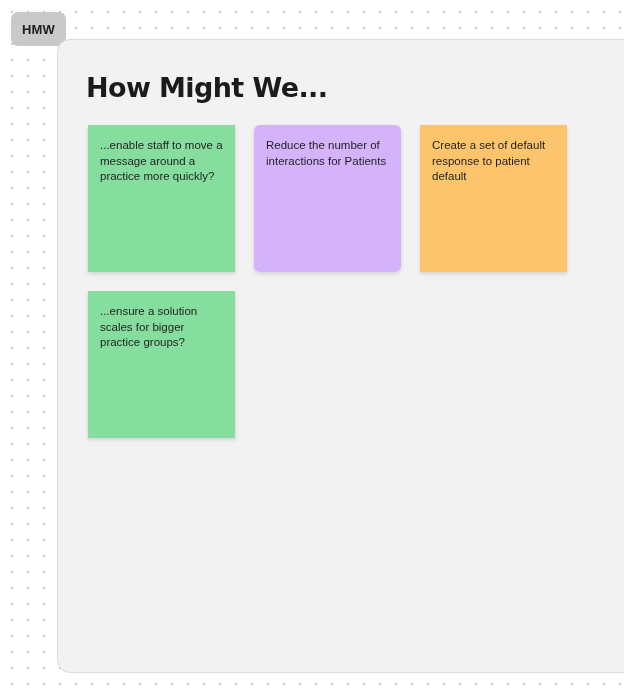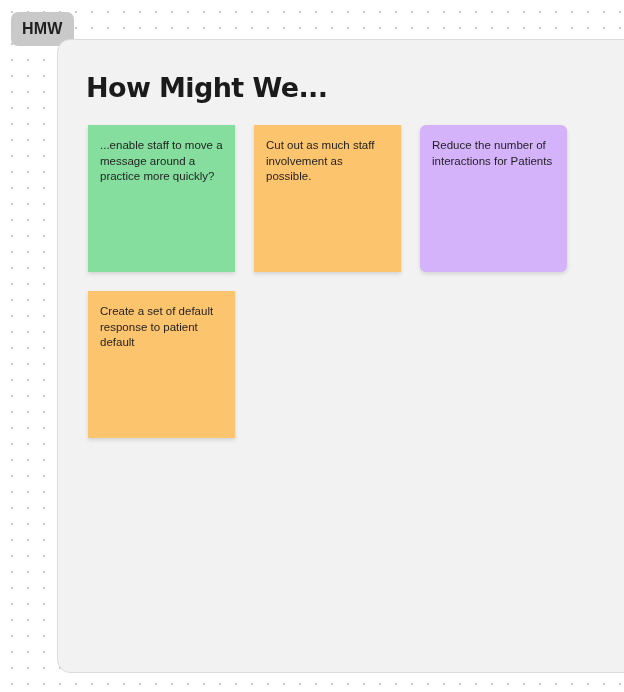--- a/index.html
+++ b/index.html
@@ -23,21 +23,21 @@
   .frame-label {
     position: absolute;
     left: 11px;
     top: 12px;
     height: 22px;
     padding: 17px 11px;
     display: flex;
     align-items: center;
     background: #c9c9c9;
     border-radius: 7px;
-    font-size: 16px;
+    font-size: 13px;
     font-weight: 700;
     letter-spacing: 0.2px;
     color: #1f1f1f;
     box-sizing: border-box;
   }
 
   
   .board {
     position: absolute;
     left: 11px;
@@ -99,22 +99,22 @@
 <div class="frame-label">HMW</div>
 
 <div class="board">
 
   <div class="board-title">How Might We...</div>
 
   <div class="notes-grid">
 
     <div class="note green">...enable staff to move a message around a practice more quickly?</div>
 
-    <div class="note orange">Cut out as much staff involvement as possible.</div>
 
     <div class="note purple">Reduce the number of interactions for Patients</div>
 
     <div class="note orange">Create a set of default response to patient default</div>
 
+    <div class="note green">...ensure a solution scales for bigger practice groups?</div>
 
 
   </div>
 </div>
 
 </body></html>

